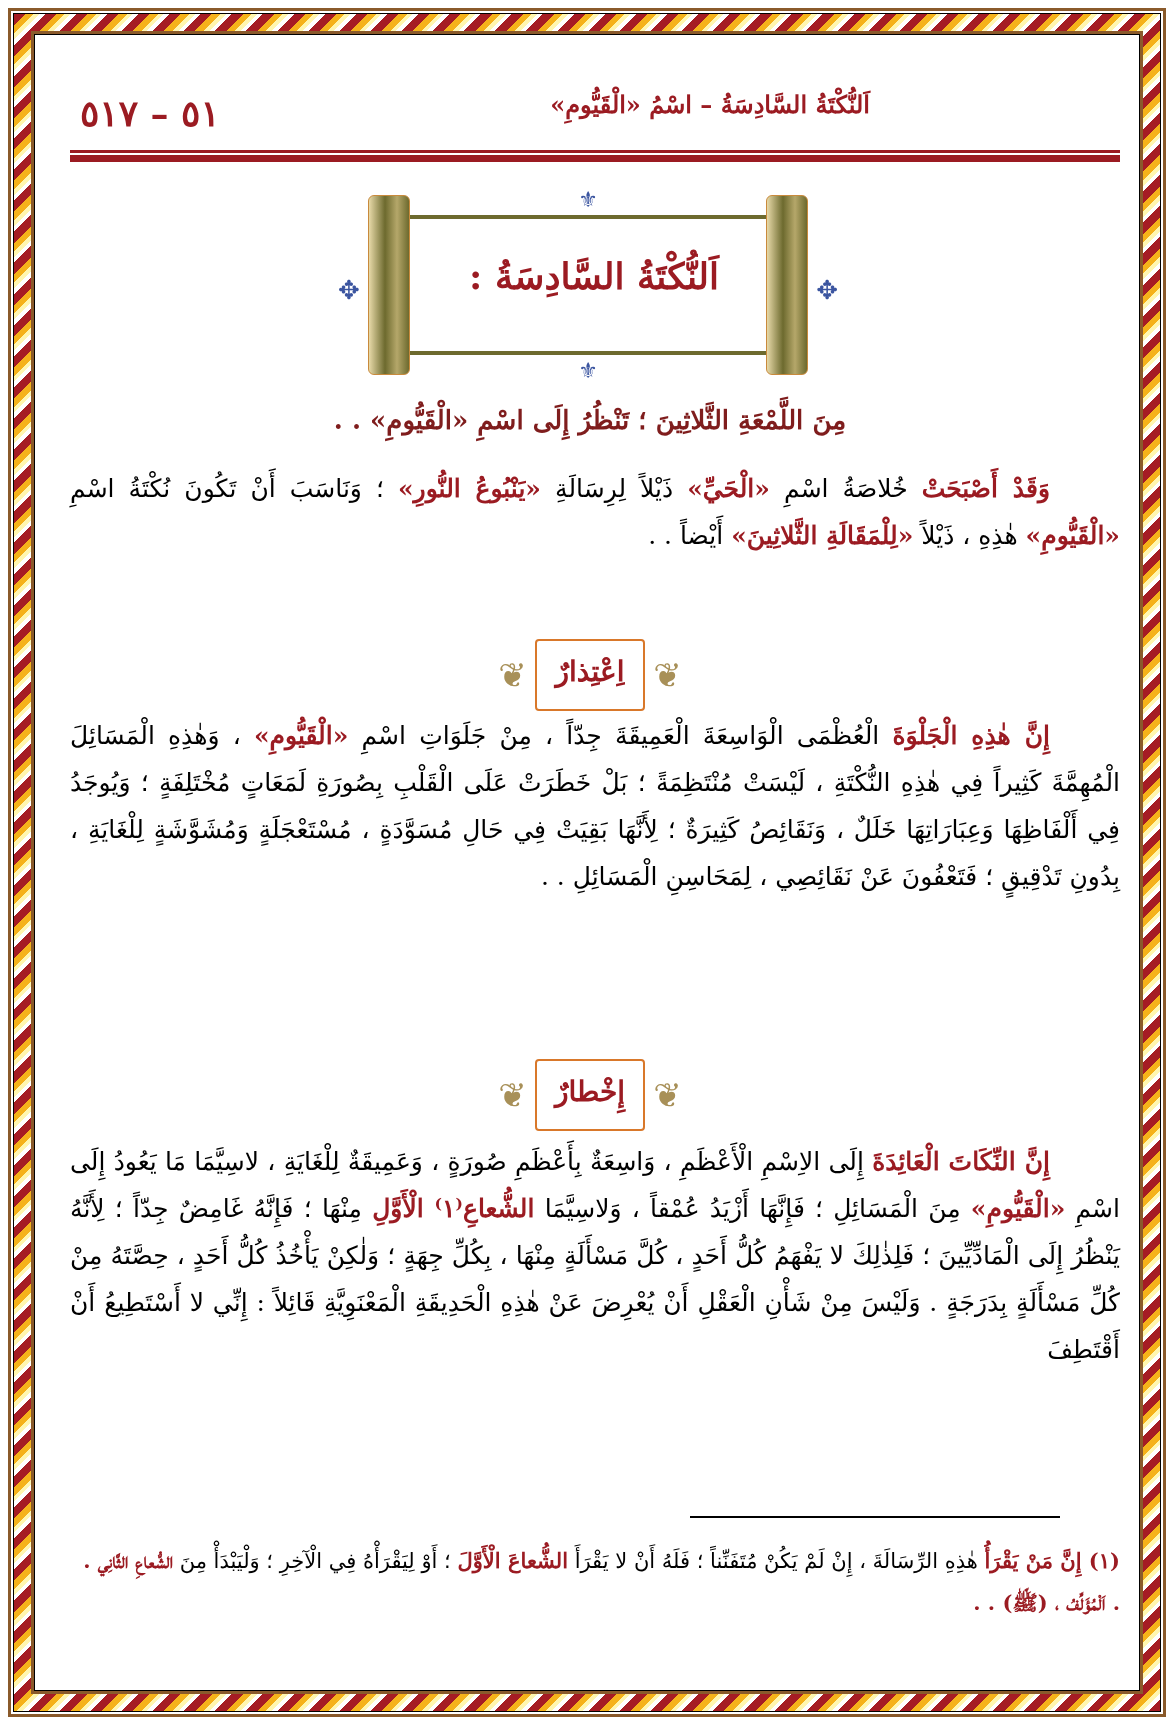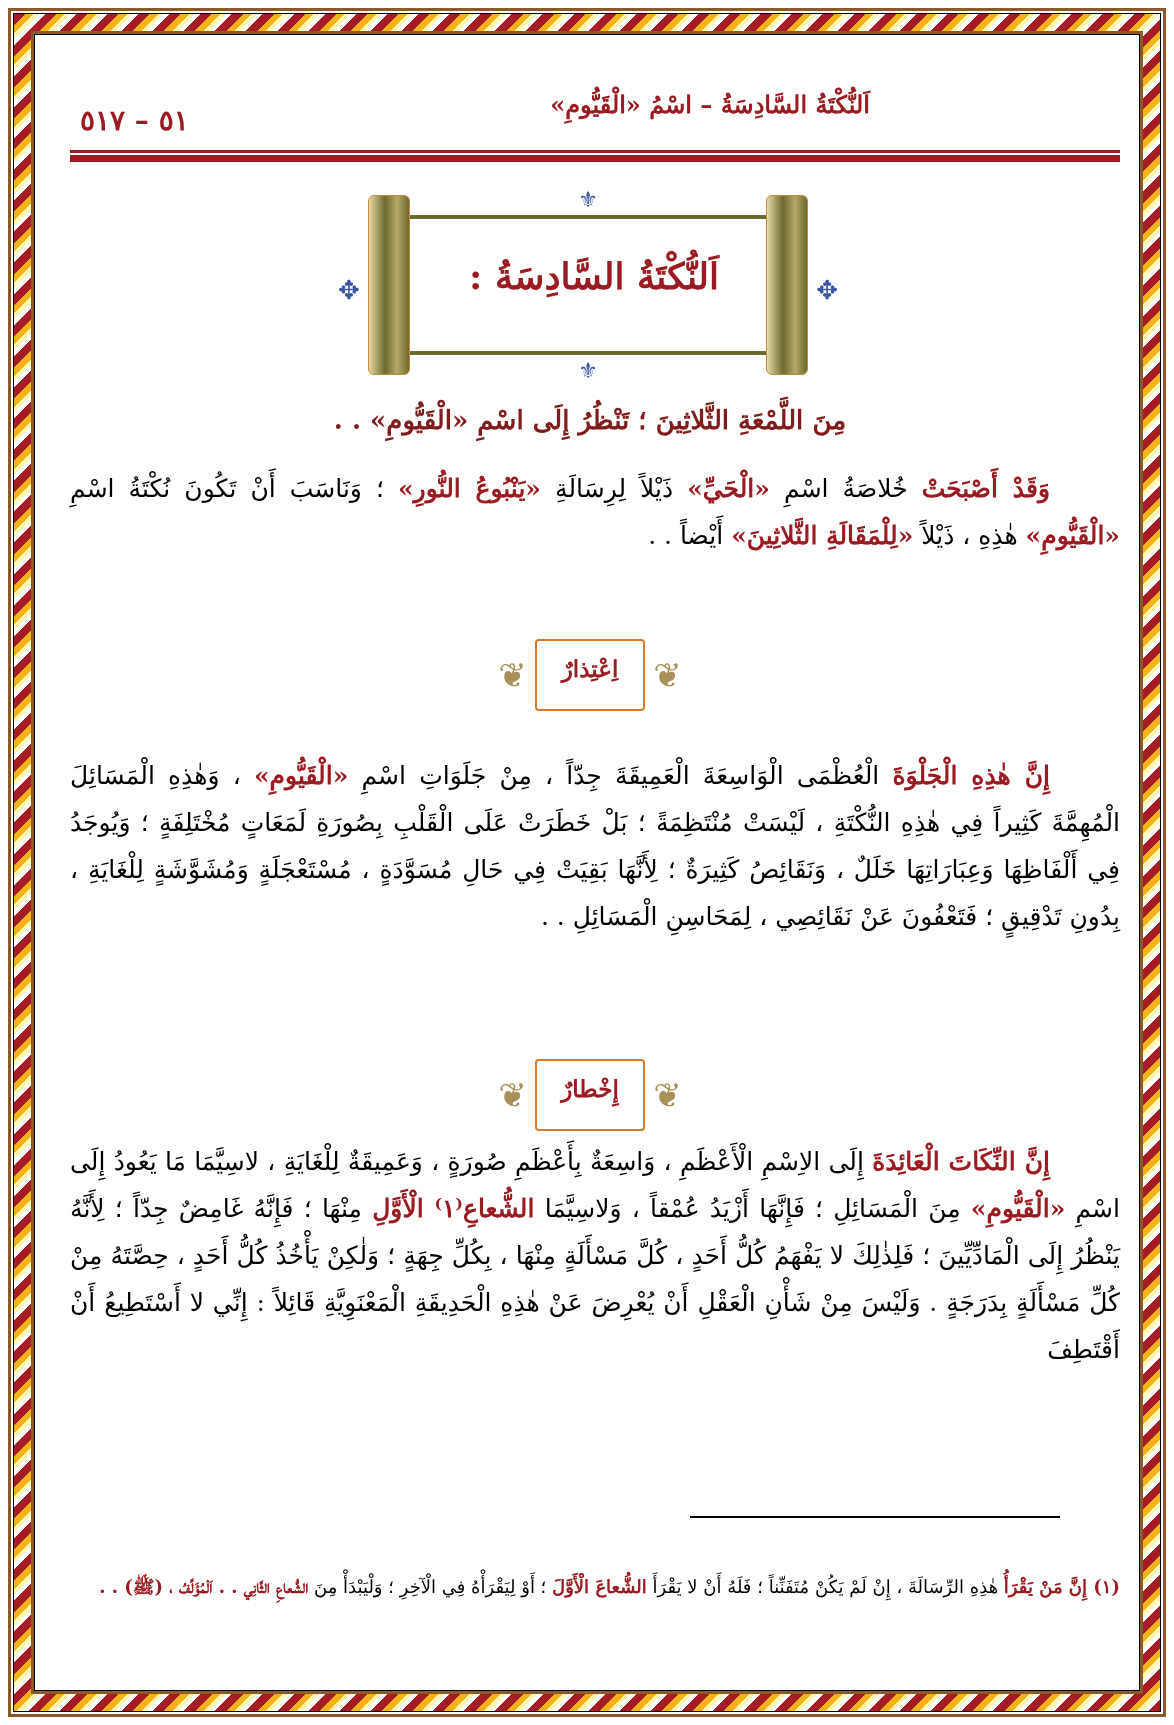--- a/index.html
+++ b/index.html
@@ -6,43 +6,43 @@
   body{width:1174px;height:1725px;position:relative;overflow:hidden;font-family:"DejaVu Serif","Liberation Serif",serif;}
   .frame-outer{position:absolute;left:8px;top:8px;width:1158px;height:1709px;box-sizing:border-box;border:3px solid #8a5a2b;}
   .frame-outer:before{content:"";position:absolute;left:2px;top:2px;right:2px;bottom:2px;border:1px solid #000;}
   .frame-braid{position:absolute;left:14px;top:14px;width:1146px;height:1697px;box-sizing:border-box;border:17px solid transparent;
     border-image: repeating-linear-gradient(135deg,#a51c24 0 8px,#f5b21a 8px 14px,#fff6b0 14px 18px,#fff 18px 22px) 17;}
   .frame-inner{position:absolute;left:31px;top:31px;width:1112px;height:1663px;box-sizing:border-box;border:3px solid #8a5a2b;}
   .frame-inner:after{content:"";position:absolute;left:0;top:0;right:0;bottom:0;border:1px solid #000;}
   .page{position:absolute;left:60px;top:60px;width:1060px;height:1620px;direction:rtl;}
   .header{position:absolute;left:10px;right:0;top:30px;height:50px;}
   .header-title{position:absolute;right:250px;top:0;font-size:24px;font-weight:bold;color:#9b1b22;white-space:nowrap;}
-  .header-page{position:absolute;left:10px;top:14px;font-size:28px;font-weight:bold;color:#9b1b22;direction:ltr;}
+  .header-page{position:absolute;left:10px;top:2px;font-size:36px;font-weight:bold;color:#9b1b22;direction:ltr;}
   .header-rule{position:absolute;left:10px;right:0;top:90px;height:3px;background:#9b1b22;}
   .header-rule2{position:absolute;left:10px;right:0;top:95px;height:7px;background:#9b1b22;}
   .title-frame{position:absolute;left:308px;top:135px;width:440px;height:180px;}
   .title-frame .box{position:absolute;left:40px;right:40px;top:20px;bottom:20px;border-top:4px solid #6d6a2e;border-bottom:4px solid #6d6a2e;}
   .title-frame .scroll{position:absolute;top:0;bottom:0;width:40px;background:linear-gradient(90deg,#e7d9a8,#6d6a2e 40%,#b5a76a 70%,#6d6a2e);border:1px solid #c98a3c;border-radius:6px;}
   .title-frame .scroll.l{left:0;} .title-frame .scroll.r{right:0;}
   .title-frame .orn{position:absolute;top:80px;color:#3b55a0;font-size:26px;}
   .title-frame .orn.l{left:-30px;} .title-frame .orn.r{right:-30px;}
   .title-frame .orn-top,.title-frame .orn-bot{position:absolute;left:50%;transform:translateX(-50%);color:#3b55a0;font-size:22px;}
   .title-frame .orn-top{top:-8px;} .title-frame .orn-bot{bottom:-8px;}
   .title-text{position:absolute;left:12px;right:0;top:60px;text-align:center;font-size:36px;font-weight:bold;color:#9b1b22;}
   .subtitle{position:absolute;left:0;right:0;top:345px;text-align:center;font-size:26px;font-weight:bold;color:#7f1d1d;}
   .para{position:absolute;left:10px;right:0;font-size:25px;line-height:47px;text-align:justify;color:#000;}
   .para .hl{color:#9b1b22;font-weight:bold;}
   .para .ind{display:inline-block;width:70px;}
   .small-frame{position:absolute;width:200px;height:80px;}
   .small-frame .box{position:absolute;left:45px;right:45px;top:4px;bottom:4px;border:2px solid #d9782a;border-radius:4px;background:#fff;}
   .small-frame .flr{position:absolute;top:15px;width:45px;height:50px;color:#a89058;font-size:34px;text-align:center;line-height:50px;}
   .small-frame .flr.l{left:0;} .small-frame .flr.r{right:0;}
-  .small-frame .lbl{position:absolute;left:0;right:0;top:20px;text-align:center;font-size:23px;font-weight:bold;color:#9b1b22;}
+  .small-frame .lbl{position:absolute;left:0;right:0;top:20px;text-align:center;font-size:28px;font-weight:bold;color:#9b1b22;}
   .fn-rule{position:absolute;left:630px;width:370px;top:1456px;height:2px;background:#000;}
-  .footnote{position:absolute;left:10px;right:0;top:1480px;font-size:18px;line-height:42px;color:#000;margin-top:26px;}
+  .footnote{position:absolute;left:10px;right:0;top:1480px;font-size:21px;line-height:42px;color:#000;}
   .footnote .hl{color:#9b1b22;font-weight:bold;}
 </style>
 </head>
 <body>
 
 <div class="frame-outer"></div>
 <div class="frame-braid"></div>
 <div class="frame-inner"></div>
 
 <div class="page">
@@ -71,21 +71,21 @@
     <span class="ind"></span><span class="hl">وَقَدْ أَصْبَحَتْ</span><span> خُلاصَةُ اسْمِ </span><span class="hl">«الْحَيِّ»</span><span> ذَيْلاً لِرِسَالَةِ </span><span class="hl">«يَنْبُوعُ النُّورِ»</span><span> ؛ وَنَاسَبَ أَنْ تَكُونَ نُكْتَةُ اسْمِ </span><span class="hl">«الْقَيُّومِ»</span><span> هٰذِهِ ، ذَيْلاً </span><span class="hl">«لِلْمَقَالَةِ الثَّلاثِينَ»</span><span> أَيْضاً . .</span>
   </div>
 
   <div class="small-frame" style="left:430px;top:575px;">
     <span class="flr l">❦</span>
     <div class="box"></div>
     <span class="flr r">❦</span>
     <div class="lbl">اِعْتِذارٌ</div>
   </div>
 
-  <div class="para" style="top:692px;">
+  <div class="para" style="top:652px;">
     <span class="ind"></span><span class="hl">إِنَّ هٰذِهِ الْجَلْوَةَ</span><span> الْعُظْمَى الْوَاسِعَةَ الْعَمِيقَةَ جِدّاً ، مِنْ جَلَوَاتِ اسْمِ </span><span class="hl">«الْقَيُّومِ»</span><span> ، وَهٰذِهِ الْمَسَائِلَ الْمُهِمَّةَ كَثِيراً فِي هٰذِهِ النُّكْتَةِ ، لَيْسَتْ مُنْتَظِمَةً ؛ بَلْ خَطَرَتْ عَلَى الْقَلْبِ بِصُورَةِ لَمَعَاتٍ مُخْتَلِفَةٍ ؛ وَيُوجَدُ فِي أَلْفَاظِهَا وَعِبَارَاتِهَا خَلَلٌ ، وَنَقَائِصُ كَثِيرَةٌ ؛ لِأَنَّهَا بَقِيَتْ فِي حَالِ مُسَوَّدَةٍ ، مُسْتَعْجَلَةٍ وَمُشَوَّشَةٍ لِلْغَايَةِ ، بِدُونِ تَدْقِيقٍ ؛ فَتَعْفُونَ عَنْ نَقَائِصِي ، لِمَحَاسِنِ الْمَسَائِلِ . .</span>
   </div>
 
   <div class="small-frame" style="left:430px;top:995px;">
     <span class="flr l">❦</span>
     <div class="box"></div>
     <span class="flr r">❦</span>
     <div class="lbl">إِخْطارٌ</div>
   </div>
 

